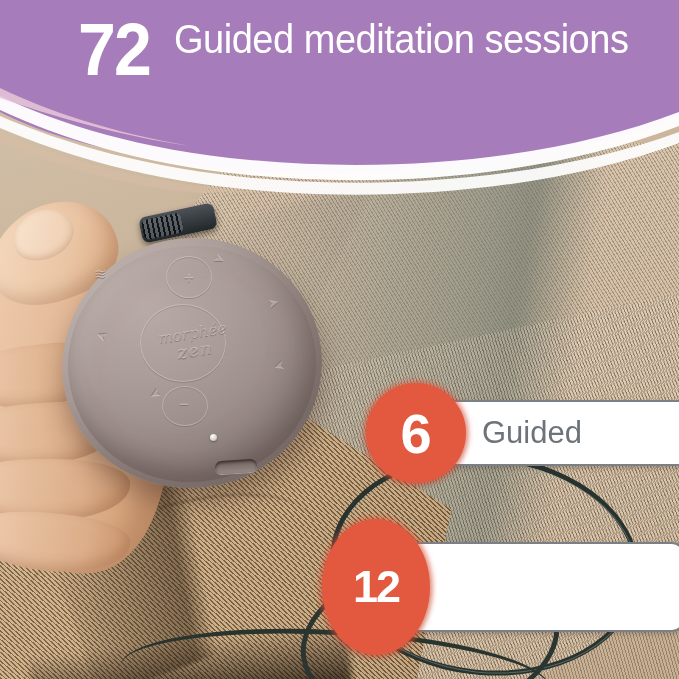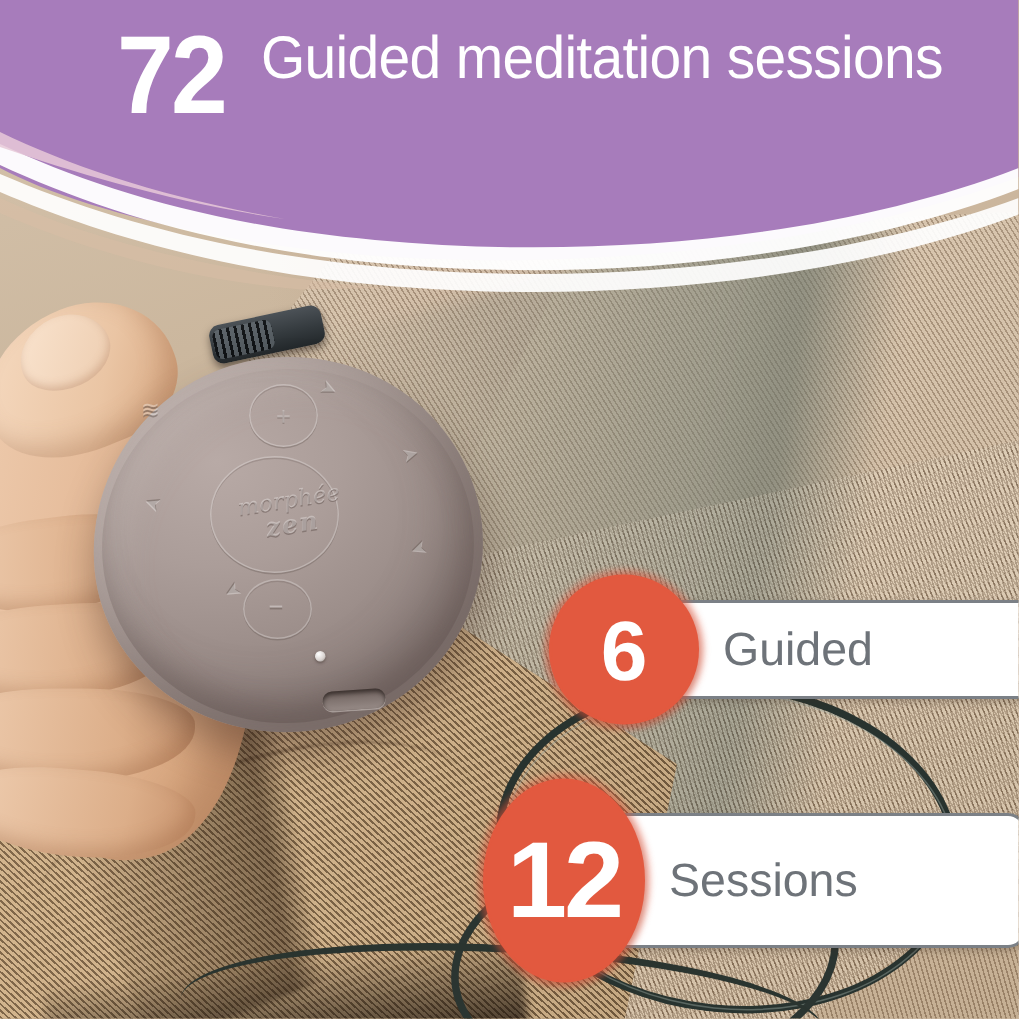--- a/index.html
+++ b/index.html
@@ -269,21 +269,21 @@
   }
 
   .callout-themes{left:366px;top:383px;}
   .callout-themes .badge-circle{width:100px;height:100px;font-size:56px;}
   .callout-themes .badge-box{
     margin-left:-30px;height:62px;min-width:198px;
     padding:0 16px 0 44px;font-size:31px;line-height:1.05;
   }
 
   .callout-sessions{left:322px;top:519px;}
-  .callout-sessions .badge-circle{width:108px;height:136px;font-size:72px;letter-spacing:-2px;}
+  .callout-sessions .badge-circle{width:108px;height:136px;font-size:45px;letter-spacing:-2px;}
   .callout-sessions .badge-box{
     margin-left:-34px;height:86px;min-width:220px;
     padding:0 16px 0 48px;font-size:31px;line-height:1.08;
   }
   .badge-box span{display:block;}
 </style>
 </head>
 <body>
 
 <div class="scene">
@@ -365,18 +365,17 @@
     <div class="badge-circle">6</div>
     <div class="badge-box">
       <span>Guided</span>
     </div>
   </div>
 
   <div class="callout callout-sessions">
     <div class="badge-circle">12</div>
     <div class="badge-box">
       <div>
-        <span>Sessions</span>
       </div>
     </div>
   </div>
 
 </div>
 
 </body></html>

